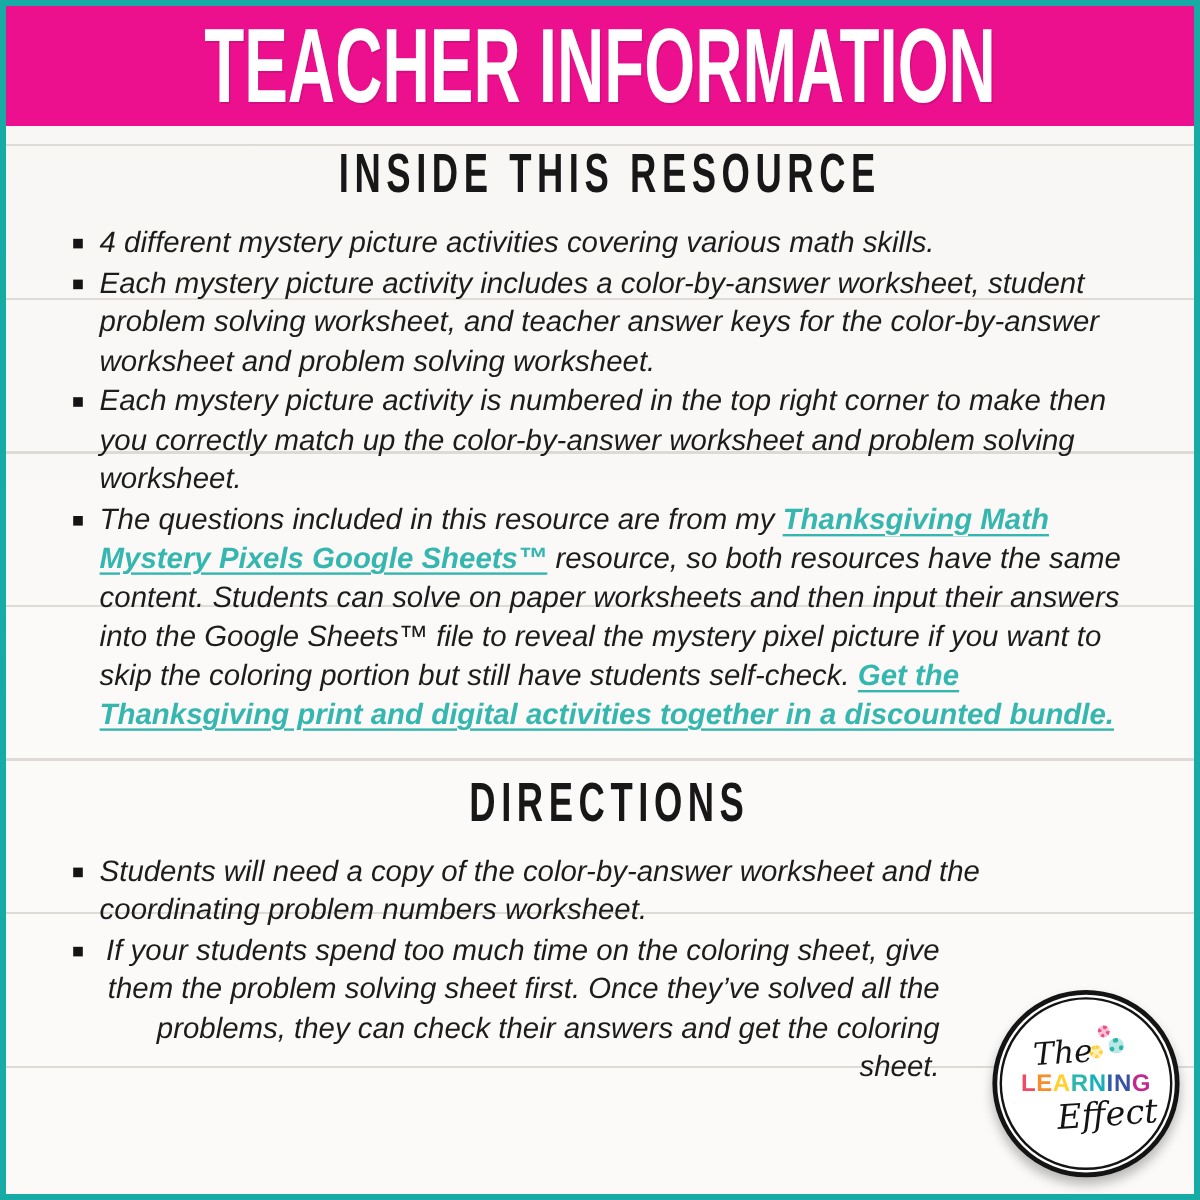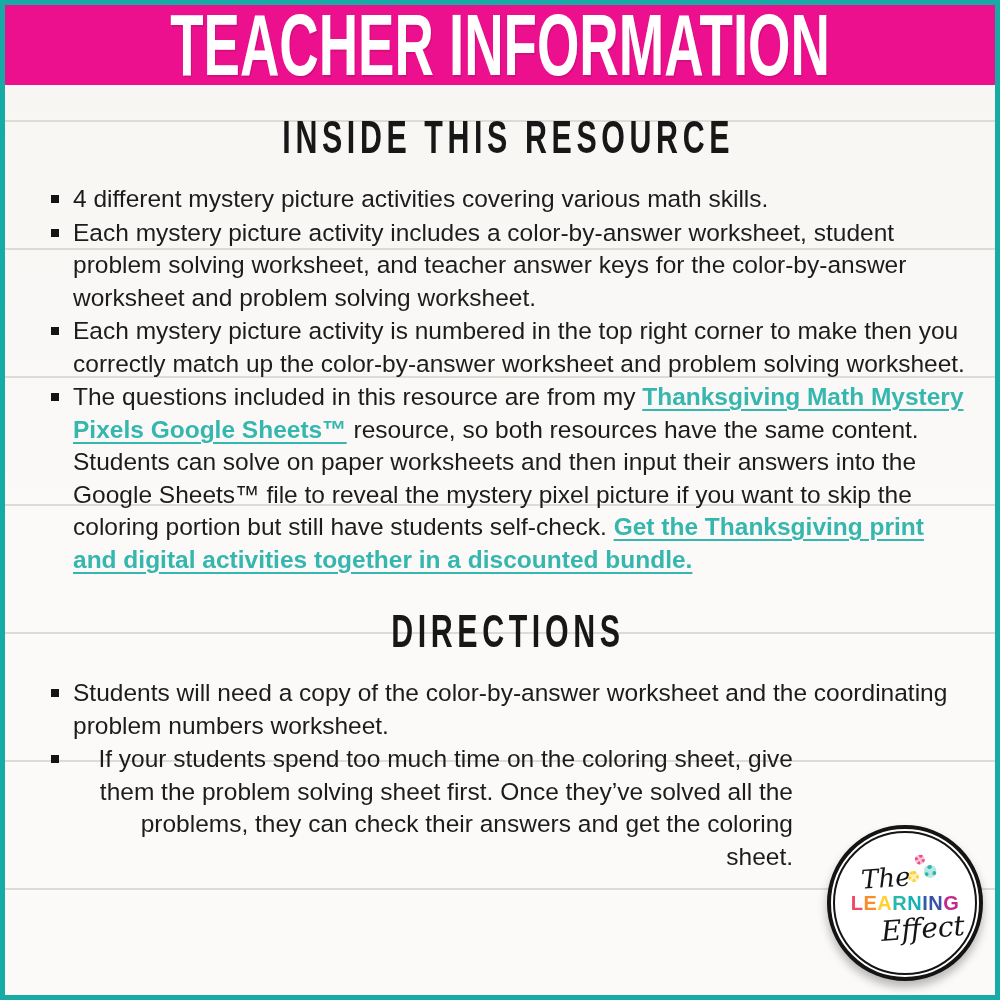--- a/index.html
+++ b/index.html
@@ -17,50 +17,50 @@
     background-image:
       repeating-linear-gradient(to bottom,
         transparent 0px, transparent 115px,
         var(--c-plank,#dedbd6) 115px, var(--c-plank,#dedbd6) 117px,
         rgba(255,255,255,0) 117px, rgba(255,255,255,0) 128px),
       linear-gradient(to bottom, rgba(240,238,234,.35), rgba(255,255,255,0) 60%);
     overflow:hidden;
   }
   
   .banner {
-    height:80px;
+    height:100px;
     background:var(--c-banner,#ed108e);
     display:flex; align-items:center; justify-content:center;
   }
   .banner h1 {
     margin:0;
     color:var(--c-banner-text,#ffffff);
     font-size:88px; font-weight:700; line-height:1;
     letter-spacing:0px; white-space:nowrap;
     transform:scaleX(0.62);
     text-shadow:2px 2px 0 rgba(0,0,0,0.10);
   }
   
   .content { padding:0 30px 0 46px; }
   .section-heading {
-    margin:13px; text-align:center;
+    margin:0; text-align:center;
     font-size:46px; font-weight:700; color:#171717;
     letter-spacing:7px; line-height:1;
     white-space:nowrap;
   }
   .section-heading > span { display:inline-block; transform:scaleX(0.66); }
   .sec-inside .section-heading { padding:16px 0 10px 0; }
   .sec-directions { margin-top:24px; }
   .sec-directions .section-heading { padding:8px 0 10px 0; }
   
   ul.bullets {
-    margin:0; padding:0 0 0 22px;
+    margin:10px; padding:0 0 0 22px;
     list-style:none;
     color:var(--c-text,#1c1c1c);
-    font-size:24.5px; line-height:32.5px;
+    font-size:24.5px; line-height:32.5px;font-style:italic;
   }
   ul.bullets li { position:relative; margin:0 0 1px 0; }
   ul.bullets li::before {
     content:"";
     position:absolute; left:-22px; top:12px;
     width:8px; height:8px; background:#141414;
   }
   ul.bullets li.narrow { padding-right:172px;text-align:right; }
   .link {
     color:var(--c-link,#35b6af);

